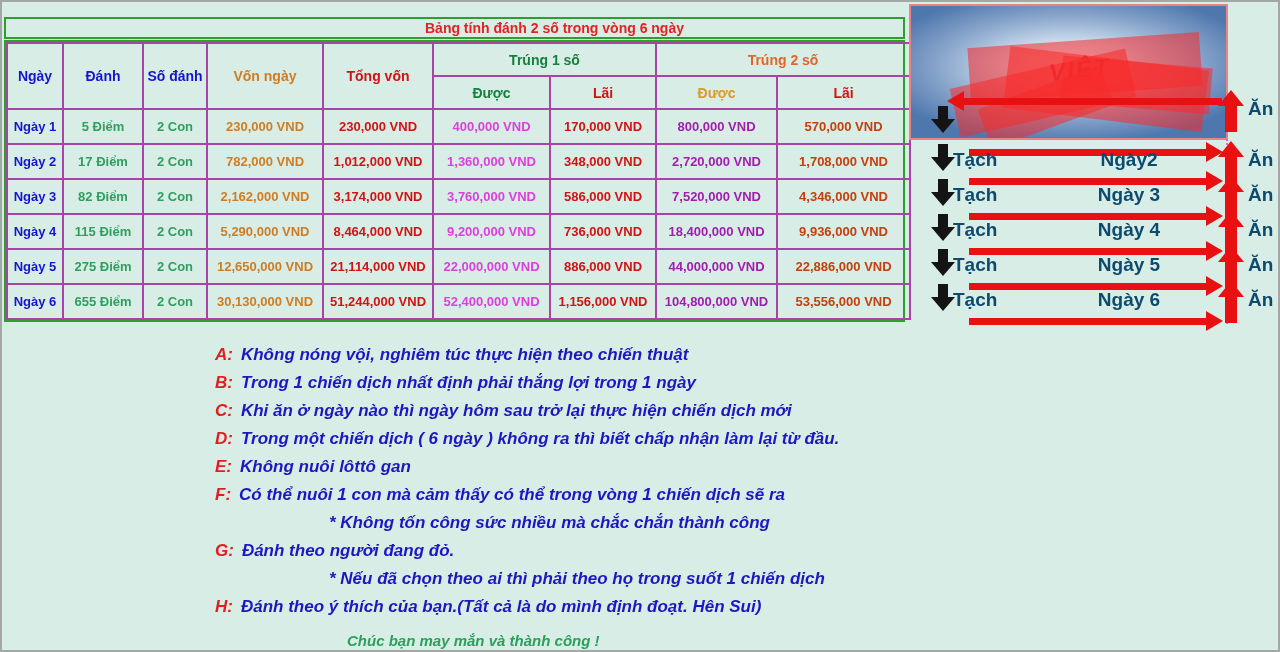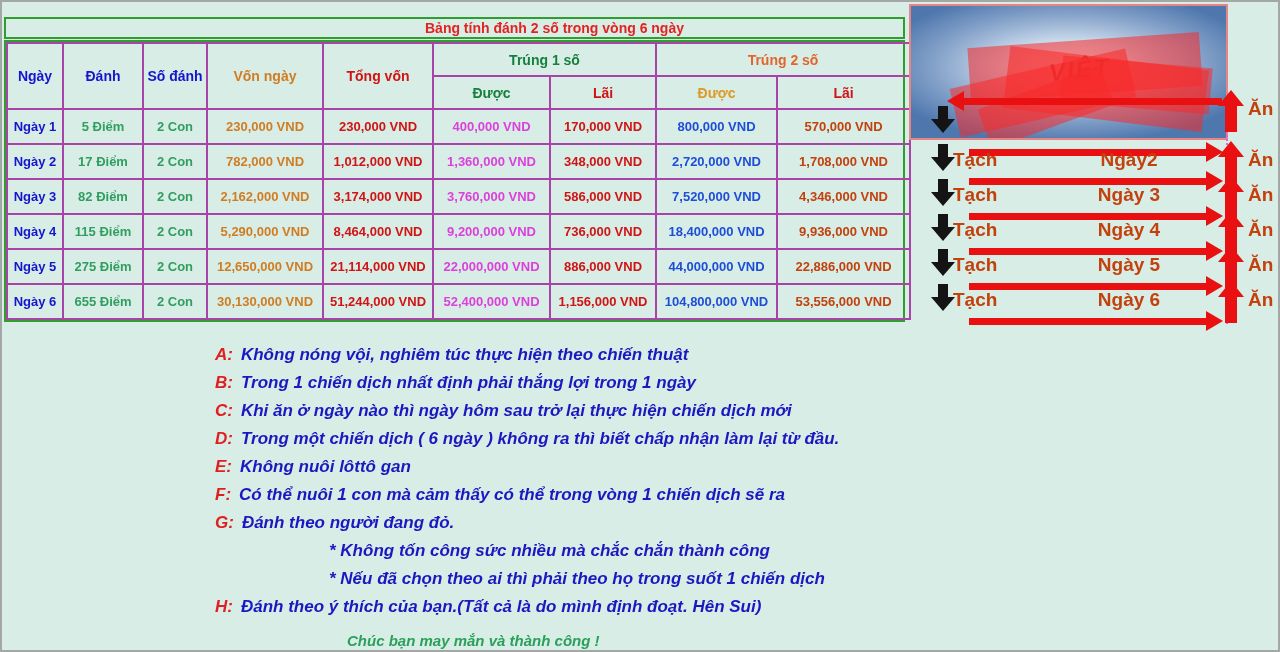--- a/index.html
+++ b/index.html
@@ -31,21 +31,21 @@
   .h-magenta{color:#15803d;}
   .h-orangered{color:#e0662a;}
   .h-gold{color:#dd9a22;}
   .c-day{color:#1515cd;font-size:14px;}
   .c-points{color:#2f9e5e;font-size:14px;}
   .c-con{color:#2f9e5e;font-size:14px;}
   .c-von{color:#cf7d22;}
   .c-tong{color:#d01414;}
   .c-duoc1{color:#dc3fdc;}
   .c-lai1{color:#d01414;}
-  .c-duoc2{color:#1d4ed8;}
+  .c-duoc2{color:#a21caf;}
   .c-lai2{color:#c2410c;}
 
   
   #blue-box{
     position:absolute;left:907px;top:2px;width:319px;height:136px;box-sizing:border-box;
     border:2px solid #e88484;
     background:radial-gradient(ellipse 62% 58% at 50% 46%, #f4f8fd 0%, #cddded 32%, #86a3ca 68%, #4e77ad 100%);
     overflow:hidden;
   }
   .wm-rect{position:absolute;background:rgba(247,42,42,0.55);}
@@ -59,21 +59,21 @@
   .arrow-leftward{position:absolute;height:7px;background:#e81010;}
   .arrow-leftward::before{content:"";position:absolute;left:-17px;top:-7px;width:0;height:0;
     border-right:17px solid #e81010;border-top:10px solid transparent;border-bottom:10px solid transparent;}
   .arrow-up{position:absolute;width:12px;height:26px;background:#e81010;}
   .arrow-up::before{content:"";position:absolute;left:-7px;top:-16px;width:0;height:0;
     border-bottom:16px solid #e81010;border-left:13px solid transparent;border-right:13px solid transparent;}
   .arrow-down{position:absolute;width:10px;height:13px;background:#141414;}
   .arrow-down::after{content:"";position:absolute;left:-7px;bottom:-14px;width:0;height:0;
     border-top:14px solid #141414;border-left:12px solid transparent;border-right:12px solid transparent;}
   .lbl-fail,.lbl-day,.lbl-win{
-    position:absolute;font-size:19px;font-weight:bold;color:#c2410c;white-space:nowrap;
+    position:absolute;font-size:19px;font-weight:bold;color:#0c4a6e;white-space:nowrap;
   }
   .lbl-day{width:110px;text-align:center;}
   #dotline{position:absolute;left:1224px;top:98px;height:224px;width:0;border-left:2px dotted #e060e0;}
 
   
   #notes{position:absolute;left:203px;top:343px;width:720px;}
   .note-line{height:20px;margin-bottom:8px;font-size:17px;font-weight:bold;font-style:italic;white-space:nowrap;margin-left:10px;}
   .note-line.indent{padding-left:114px;}
   .note-label{color:#e02020;margin-right:8px;}
   .note-text{color:#1a18c0;}
@@ -240,20 +240,20 @@
       <span class="lbl-day" style="left: 1072px; top: 287px;">Ngày 6</span>
     </div>
 
   <div id="notes">
       <div class="note-line"><span class="note-label">A:</span><span class="note-text">Không nóng vội, nghiêm túc thực hiện theo chiến thuật</span></div>
       <div class="note-line"><span class="note-label">B:</span><span class="note-text">Trong 1 chiến dịch nhất định phải thắng lợi trong 1 ngày</span></div>
       <div class="note-line"><span class="note-label">C:</span><span class="note-text">Khi ăn ở ngày nào thì ngày hôm sau trở lại thực hiện chiến dịch mới</span></div>
       <div class="note-line"><span class="note-label">D:</span><span class="note-text">Trong một chiến dịch ( 6 ngày ) không ra thì biết chấp nhận làm lại từ đầu.</span></div>
       <div class="note-line"><span class="note-label">E:</span><span class="note-text">Không nuôi lôttô gan</span></div>
       <div class="note-line"><span class="note-label">F:</span><span class="note-text">Có thể nuôi 1 con mà cảm thấy có thể trong vòng 1 chiến dịch sẽ ra</span></div>
+      <div class="note-line indent"><span class="note-text">* Không tốn công sức nhiều mà chắc chắn thành công</span></div>
       <div class="note-line"><span class="note-label">G:</span><span class="note-text">Đánh theo người đang đỏ.</span></div>
-      <div class="note-line indent"><span class="note-text">* Không tốn công sức nhiều mà chắc chắn thành công</span></div>
       <div class="note-line indent"><span class="note-text">* Nếu đã chọn theo ai thì phải theo họ trong suốt 1 chiến dịch</span></div>
       <div class="note-line"><span class="note-label">H:</span><span class="note-text">Đánh theo ý thích của bạn.(Tất cả là do mình định đoạt. Hên Sui)</span></div>
     </div>
   <div id="footer-line">Chúc bạn may mắn và thành công !</div>
 
 </div>
 
 </body></html>

